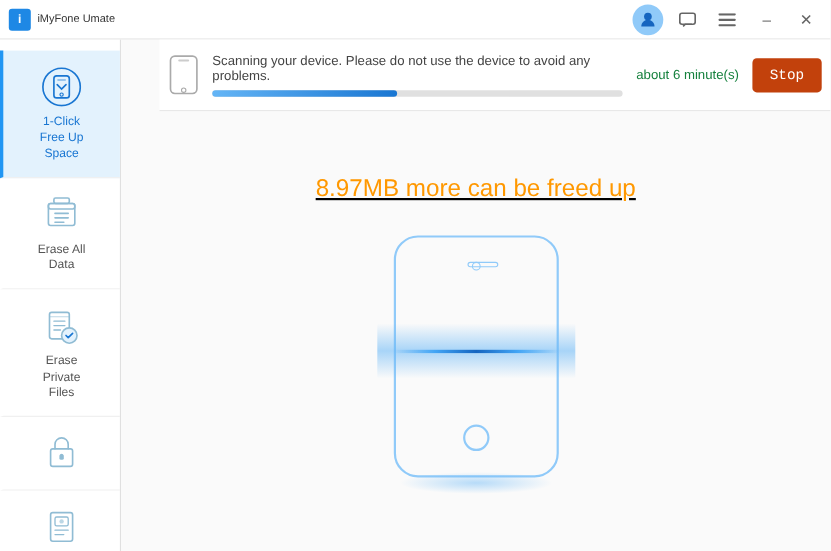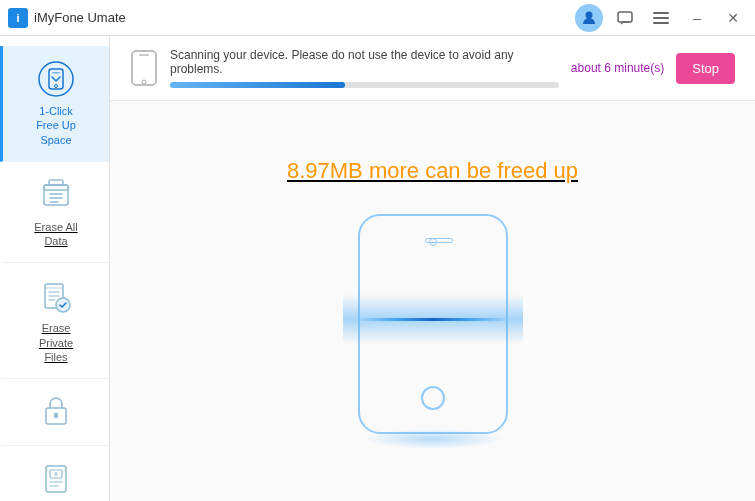--- a/index.html
+++ b/index.html
@@ -32,21 +32,21 @@
       background: #1e88e5;
       border-radius: 3px;
       display: flex;
       align-items: center;
       justify-content: center;
       color: #fff;
       font-size: 11px;
       font-weight: bold;
     }
     .title-bar-title {
-      font-size: 13px;
+      font-size: 10px;
       color: #333;
     }
     .title-bar-right {
       display: flex;
       align-items: center;
       gap: 8px;
     }
     .title-btn {
       width: 28px;
       height: 28px;
@@ -95,21 +95,20 @@
       cursor: pointer;
       border-bottom: 1px solid #f0f0f0;
       gap: 6px;
     }
     .sidebar-item.active {
       background: #e3f2fd;
       border-left: 3px solid #2196f3;
     }
     .sidebar-item:not(.active) {
       border-left: 3px solid transparent;
-      text-decoration: underline;
     }
     .sidebar-icon {
       width: 38px;
       height: 38px;
       display: flex;
       align-items: center;
       justify-content: center;
     }
     .sidebar-label {
       font-size: 11px;
@@ -126,24 +125,25 @@
       flex: 1;
       background: #fafafa;
       display: flex;
       flex-direction: column;
     }
 
     
     .scan-bar {
       background: #fff;
       border-bottom: 1px solid #e8e8e8;
-      padding: 12px 20px;
+      padding: 12px 8px;
       display: flex;
       align-items: center;
       gap: 12px;
+      margin-left: 35px;
     }
     .phone-icon-small {
       width: 28px;
       height: 38px;
       flex-shrink: 0;
     }
     .scan-info {
       flex: 1;
     }
     .scan-text {
@@ -162,33 +162,34 @@
       border-radius: 3px;
       background: linear-gradient(to right, #64b5f6, #1976d2);
     }
     .scan-filename {
       font-size: 11px;
       color: #888;
       margin-top: 4px;
     }
     .time-remaining {
       font-size: 12px;
-      color: #a21caf;
+      color: #15803d;
       white-space: nowrap;
       flex-shrink: 0;
     }
     .stop-btn {
-      background: #ec4899;
+      background: #c2410c;
       color: #fff;
       border: none;
       padding: 8px 16px;
       border-radius: 4px;
       font-size: 13px;
       cursor: pointer;
       flex-shrink: 0;
+      font-family: Liberation Mono, monospace;
     }
 
     
     .main-content {
       flex: 1;
       display: flex;
       flex-direction: column;
       align-items: center;
       justify-content: center;
       gap: 20px;

